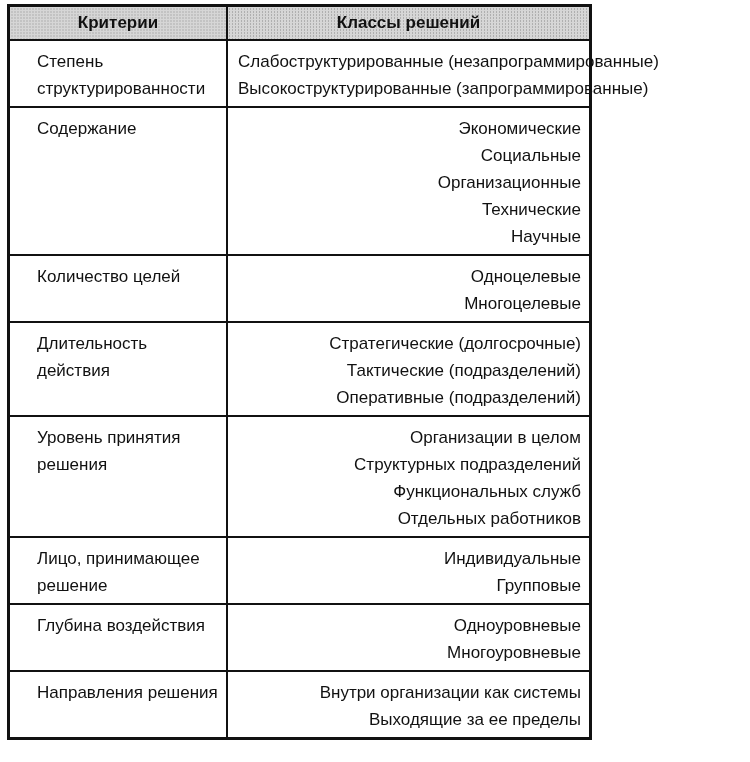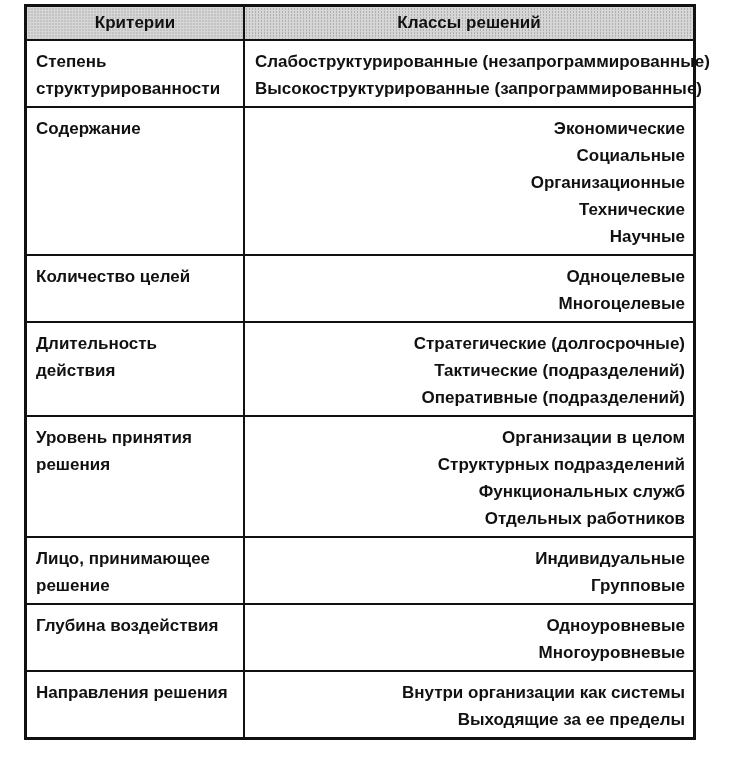--- a/index.html
+++ b/index.html
@@ -1,26 +1,26 @@
 <!DOCTYPE html>
 <html><head>
   <meta charset="utf-8">
   <style>
     html, body { margin: 0; padding: 0; background: #ffffff; }
     body { width: 750px; height: 762px; position: relative; overflow: hidden;
            font-family: "Liberation Sans", "DejaVu Sans", sans-serif; color: #111; }
-    .tbl { position: absolute; left: 24px; top: 4px; width: 672px; border-collapse: collapse;
+    .tbl { position: absolute; left: 7px; top: 4px; width: 585px; border-collapse: collapse;
            border: 3px solid #111; table-layout: fixed; }
     .tbl th, .tbl td { border: 2px solid #111; vertical-align: top; }
     .tbl th { height: 32px; padding: 0; font-weight: bold; font-size: 17px; text-align: center;
               vertical-align: middle;
               background-color: #d6d6d6;
               background-image: radial-gradient(#8a8a8a 0.7px, transparent 0.9px);
               background-size: 3px 3px; }
-    .tbl td { font-size: 17px; line-height: 27px; padding: 7px 8px 4px 9px; font-weight: bold; }
+    .tbl td { font-size: 17px; line-height: 27px; padding: 7px 8px 4px 27px; }
     .tbl td.crit { width: 216px; }
     .tbl td.cls { padding-left: 10px; text-align: right; }
     .line { display: block; white-space: nowrap; }
   </style>
 </head>
 <body>
 
 <table class="tbl">
   <thead>
     <tr>

